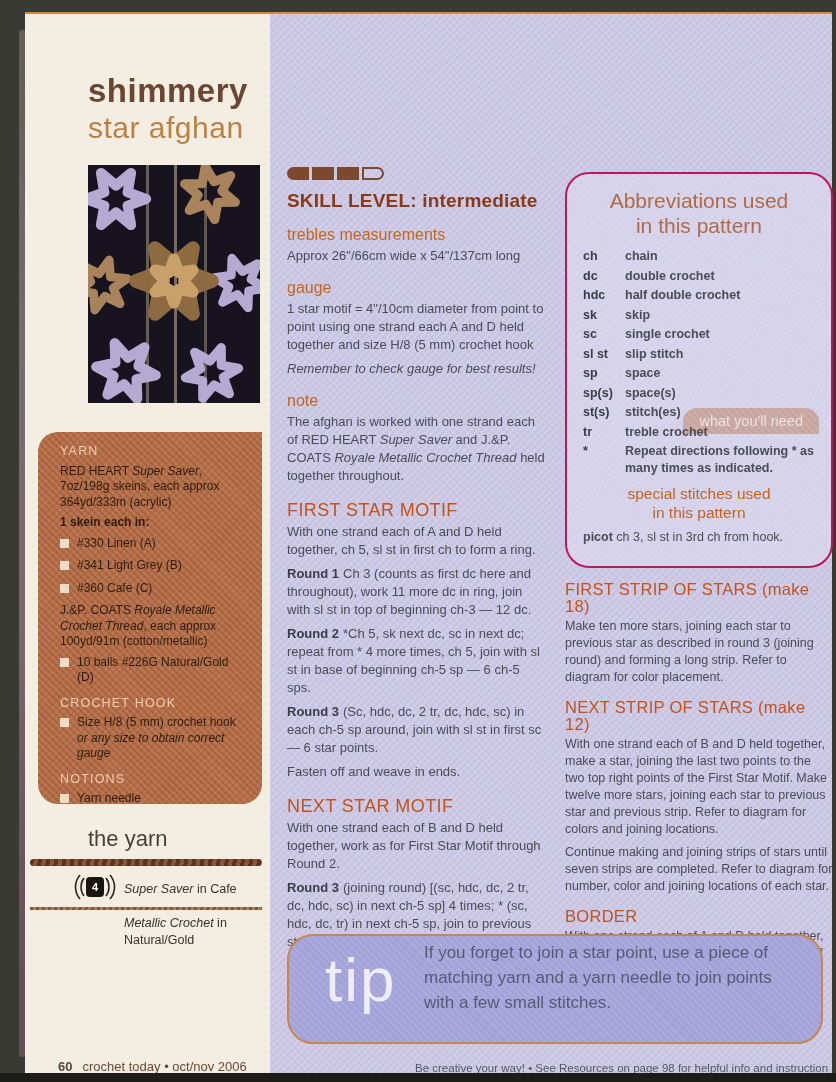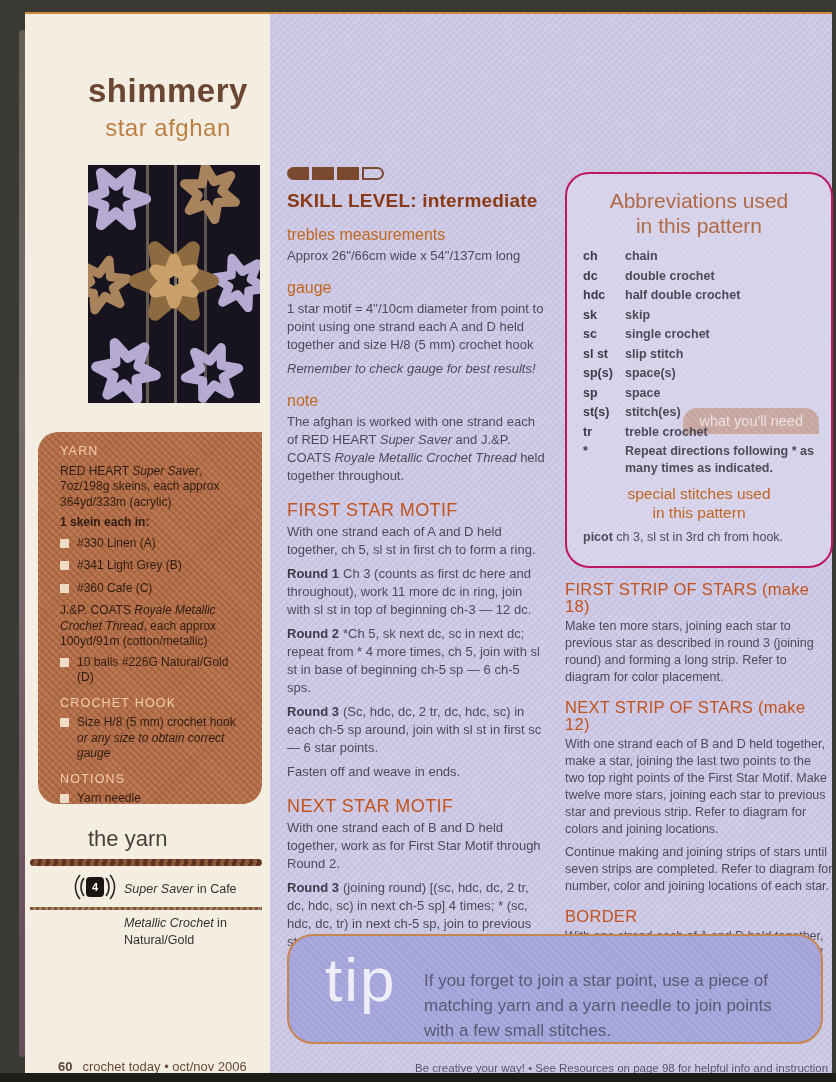--- a/index.html
+++ b/index.html
@@ -20,21 +20,21 @@
   .panel{
     position:absolute;left:245px;top:0;right:0;bottom:0;
     background-color:#c8c7e5;
     background-image:
       repeating-linear-gradient(45deg, rgba(214,170,196,.20) 0 2px, transparent 2px 5px),
       repeating-linear-gradient(-45deg, rgba(255,255,255,.16) 0 2px, transparent 2px 5px);
   }
   
   .title{position:absolute;left:63px;top:58px;line-height:37px;}
   .title .l1{font-size:33px;font-weight:700;color:#6b4632;letter-spacing:.5px;}
-  .title .l2{font-size:24px;font-weight:400;color:#bc8045;letter-spacing:.5px;text-align:center;}
+  .title .l2{font-size:30px;font-weight:400;color:#bc8045;letter-spacing:.5px;}
   .photo{position:absolute;left:63px;top:151px;width:172px;height:238px;background:#17131f;overflow:hidden;}
   .need-box{
     position:absolute;left:13px;top:418px;width:224px;height:372px;
     background-color:#b3714b;
     background-image:
       repeating-linear-gradient(45deg, rgba(130,60,32,.28) 0 2px, transparent 2px 5px),
       repeating-linear-gradient(-45deg, rgba(235,150,120,.18) 0 2px, transparent 2px 5px);
     border-radius:20px;border-top-right-radius:0;
     color:#2f1c10;font-size:12px;line-height:15.5px;
     padding:12px 16px 10px 22px;box-sizing:border-box;
@@ -87,21 +87,21 @@
   .abbr-row .d{color:#4c4b58;font-weight:bold;}
   .special{font-size:15.5px;line-height:19px;color:#c2641f;text-align:center;margin:7px 0 7px 0;}
   .strip-h{font-size:16.5px;color:#c2531d;letter-spacing:.3px;margin:13px 0 3px 0;}
   
   .tip-box{
     position:absolute;left:262px;top:920px;width:536px;height:110px;
     background:#a3a2d9;border:2px solid #c9854e;border-radius:26px;box-sizing:border-box;
     background-image:repeating-linear-gradient(45deg, rgba(255,255,255,.10) 0 2px, transparent 2px 5px);
   }
   .tip-label{position:absolute;left:36px;top:8px;font-size:62px;font-weight:300;color:#eeedf8;letter-spacing:2px;}
-  .tip-text{position:absolute;left:135px;top:32px;width:380px;font-size:17px;line-height:25px;color:#585a74;}
+  .tip-text{position:absolute;left:135px;top:4px;width:380px;font-size:17px;line-height:25px;color:#585a74;}
   .footer-right{position:absolute;left:390px;top:1048px;width:420px;font-size:11.5px;color:#55566b;white-space:nowrap;overflow:hidden;}
 </style>
 </head>
 <body>
 
 <div class="spine"></div>
 
 <div class="page">
   <div class="panel"></div>
 
@@ -247,26 +247,26 @@
         </div>
       <div class="abbr-row">
           <span class="a">sc</span>
           <span class="d">single crochet</span>
         </div>
       <div class="abbr-row">
           <span class="a">sl st</span>
           <span class="d">slip stitch</span>
         </div>
       <div class="abbr-row">
+          <span class="a">sp</span>
+          <span class="d">space</span>
+        </div>
+      <div class="abbr-row">
           <span class="a">sp(s)</span>
           <span class="d">space(s)</span>
-        </div>
-      <div class="abbr-row">
-          <span class="a">sp</span>
-          <span class="d">space</span>
         </div>
       <div class="abbr-row">
           <span class="a">st(s)</span>
           <span class="d">stitch(es)</span>
         </div>
       <div class="abbr-row">
           <span class="a">tr</span>
           <span class="d">treble crochet</span>
         </div>
       <div class="abbr-row">

